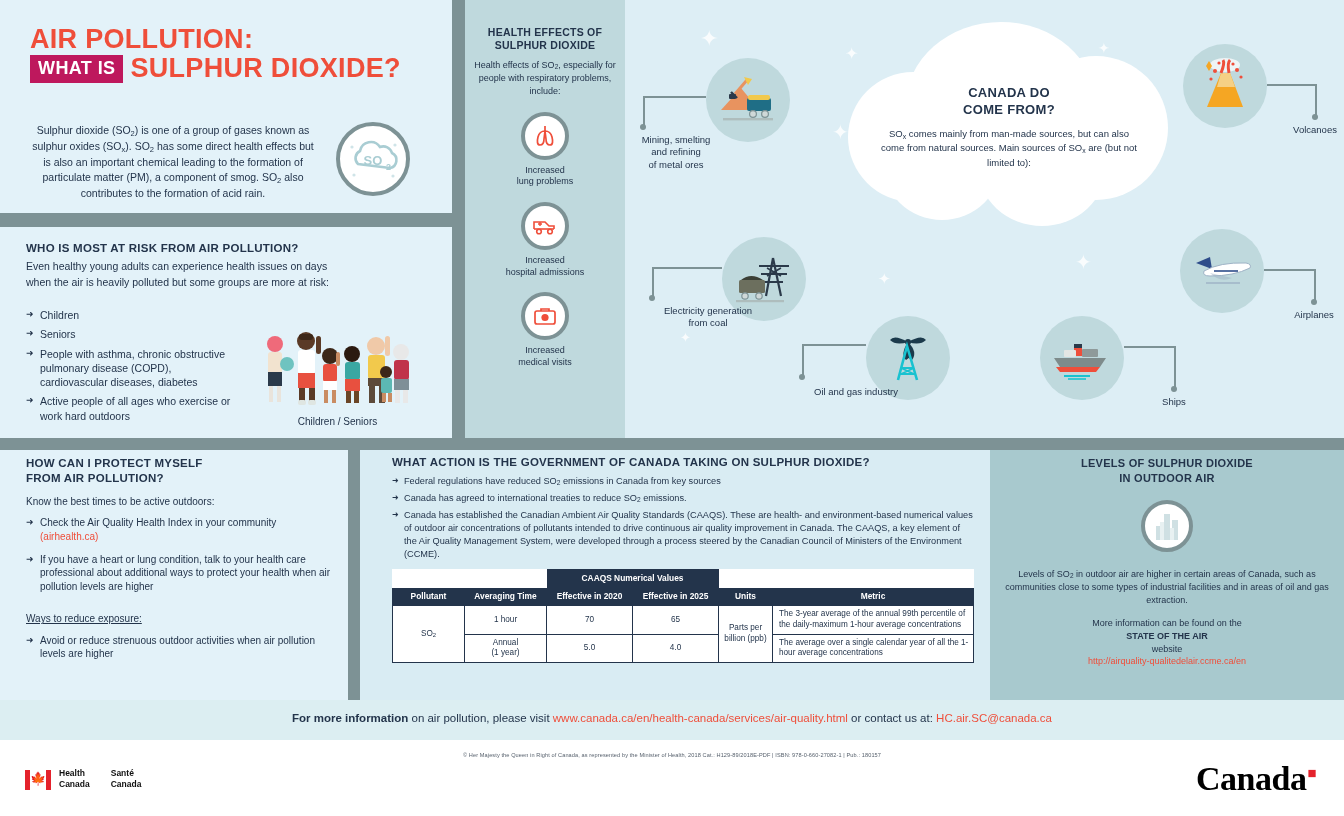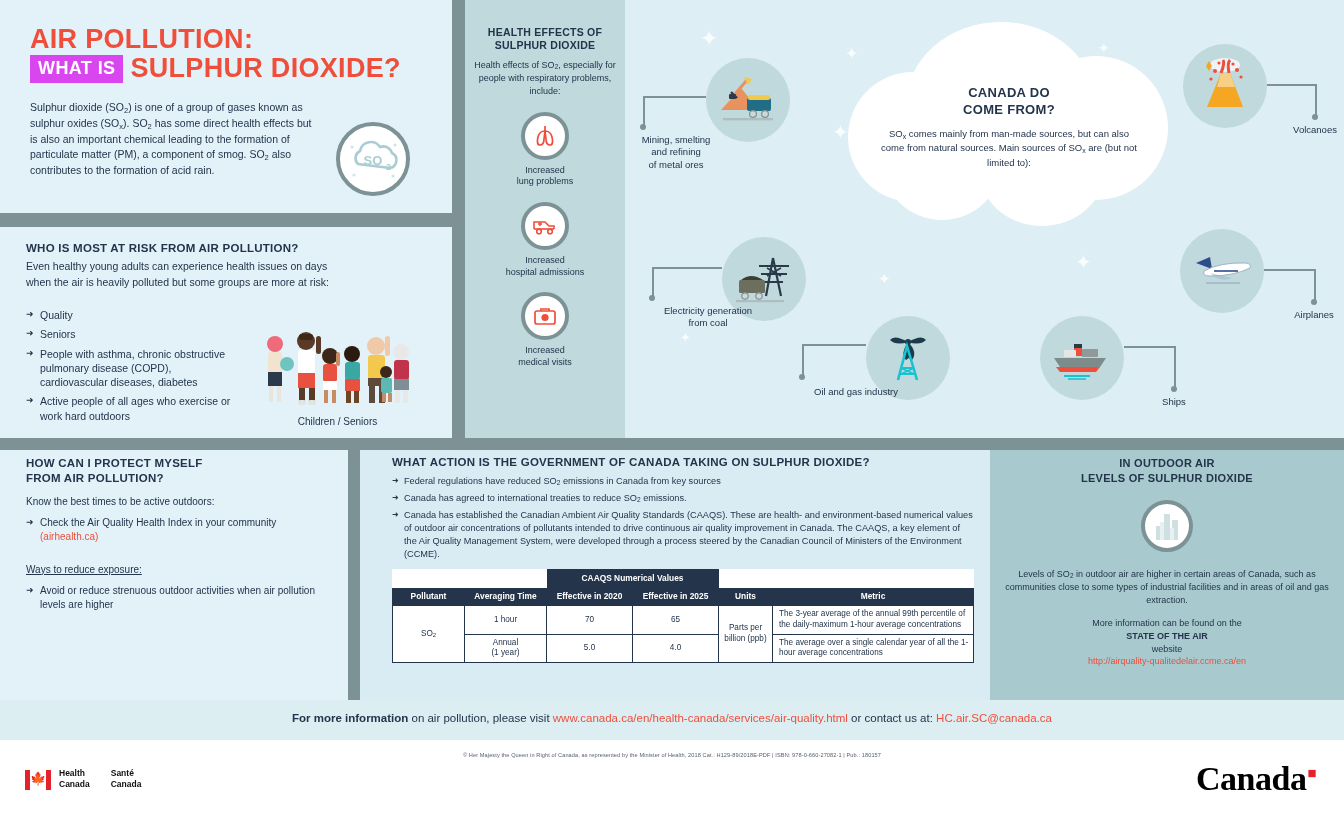--- a/index.html
+++ b/index.html
@@ -29,25 +29,25 @@
   .bg-footer     { position:absolute; left:0; top:700px; width:1344px; height:40px; background:#dceef2; }
   .bg-footwhite  { position:absolute; left:0; top:740px; width:1344px; height:76px; background:#ffffff; }
 
   
   .spark { position:absolute; color:#ffffff; opacity:.85; pointer-events:none; }
 
   
   .h-red { color:#ef4e3a; font-weight:bold; letter-spacing:.3px; }
   h1.title { position:absolute; left:30px; top:26px; font-size:27px; line-height:1.02; }
   .title-row2 { position:absolute; left:30px; top:53px; display:flex; align-items:center; gap:7px; }
-  .chip { background:#d946ef; color:#ffffff; font-size:18px; font-weight:bold; padding:3px 8px 4px; letter-spacing:.4px; }
+  .chip { background:#be185d; color:#ffffff; font-size:18px; font-weight:bold; padding:3px 8px 4px; letter-spacing:.4px; }
   .title-rest { font-size:27px; }
 
   .body-txt { font-size:10.5px; line-height:1.48; color:#23344b; }
-  .intro { position:absolute; left:30px; top:100px; width:286px; }
+  .intro { position:absolute; left:30px; top:123px; width:286px;text-align:center; }
 
   .sec-head { font-size:11.5px; font-weight:bold; color:#23344b; letter-spacing:.25px; }
 
   .risk { position:absolute; left:26px; top:242px; width:320px; }
   .risk h2 { margin-bottom:5px; }
   .risk p  { margin-bottom:18px; }
   ul.arrows { list-style:none; }
   ul.arrows li { position:relative; padding-left:14px; margin-bottom:5px; font-size:10.5px; line-height:1.36; color:#23344b; }
   ul.arrows li:before { content:"\279C"; position:absolute; left:0; top:0px; font-size:9px; color:#23344b; }
 
@@ -180,21 +180,21 @@
         <circle cx="22" cy="55" r="1.6"></circle>
           <circle cx="61" cy="56" r="1.6"></circle>
       </g>
     </svg>
   </div>
 
   <div class="risk">
     <h2 class="sec-head">WHO IS MOST AT RISK FROM AIR POLLUTION?</h2>
     <p class="body-txt">Even healthy young adults can experience health issues on days when the air is heavily polluted but some groups are more at risk:</p>
     <ul class="arrows">
-      <li>Quality</li>
+      <li>Children</li>
       <li>Seniors</li>
       <li style="width:205px;">People with asthma, chronic obstructive pulmonary disease (COPD), cardiovascular diseases, diabetes</li>
       <li style="width:205px;">Active people of all ages who exercise or work hard outdoors</li>
     </ul>
   </div>
 
   <div class="people-wrap">
     <svg width="160" height="78" viewBox="0 0 160 78">
 
       <g>
@@ -448,20 +448,21 @@
     <h2 class="sec-head">
       <span>HOW CAN I PROTECT MYSELF</span><br>
       <span>FROM AIR POLLUTION?</span>
     </h2>
     <p>Know the best times to be active outdoors:</p>
     <ul class="arrows">
       <li>
         <span>Check the Air Quality Health Index in your community</span><br>
         <span class="red-link">(airhealth.ca)</span>
       </li>
+      <li>If you have a heart or lung condition, talk to your health care professional about additional ways to protect your health when air pollution levels are higher</li>
     </ul>
     <p style="margin-top:19px;text-decoration:underline;">Ways to reduce exposure:</p>
     <ul class="arrows">
       <li>Avoid or reduce strenuous outdoor activities when air pollution levels are higher</li>
     </ul>
   </div>
 
   <div class="bc">
     <h2 class="sec-head">WHAT ACTION IS THE GOVERNMENT OF CANADA TAKING ON SULPHUR DIOXIDE?</h2>
     <ul class="arrows">
@@ -501,22 +502,22 @@
           <td>Annual<br>(1 year)</td>
           <td>5.0</td>
           <td>4.0</td>
           <td class="metric">The average over a single calendar year of all the 1-hour average concentrations</td>
         </tr>
       </tbody>
     </table>
   </div>
 
   <div class="br">
+    <div class="sec-head">LEVELS OF SULPHUR DIOXIDE</div>
     <div class="sec-head">IN OUTDOOR AIR</div>
-    <div class="sec-head">LEVELS OF SULPHUR DIOXIDE</div>
 
     <div style="margin-top:12px;">
       <svg width="56" height="56" viewBox="0 0 56 56">
         <circle cx="28" cy="28" r="24" fill="#ffffff" stroke="#7d9295" stroke-width="4"></circle>
         <g fill="#cfe0e3">
           <rect x="17" y="28" width="6" height="14"></rect>
           <rect x="25" y="16" width="6" height="26"></rect>
           <rect x="33" y="22" width="6" height="20"></rect>
         </g>
         <g fill="#e8f1f2">

